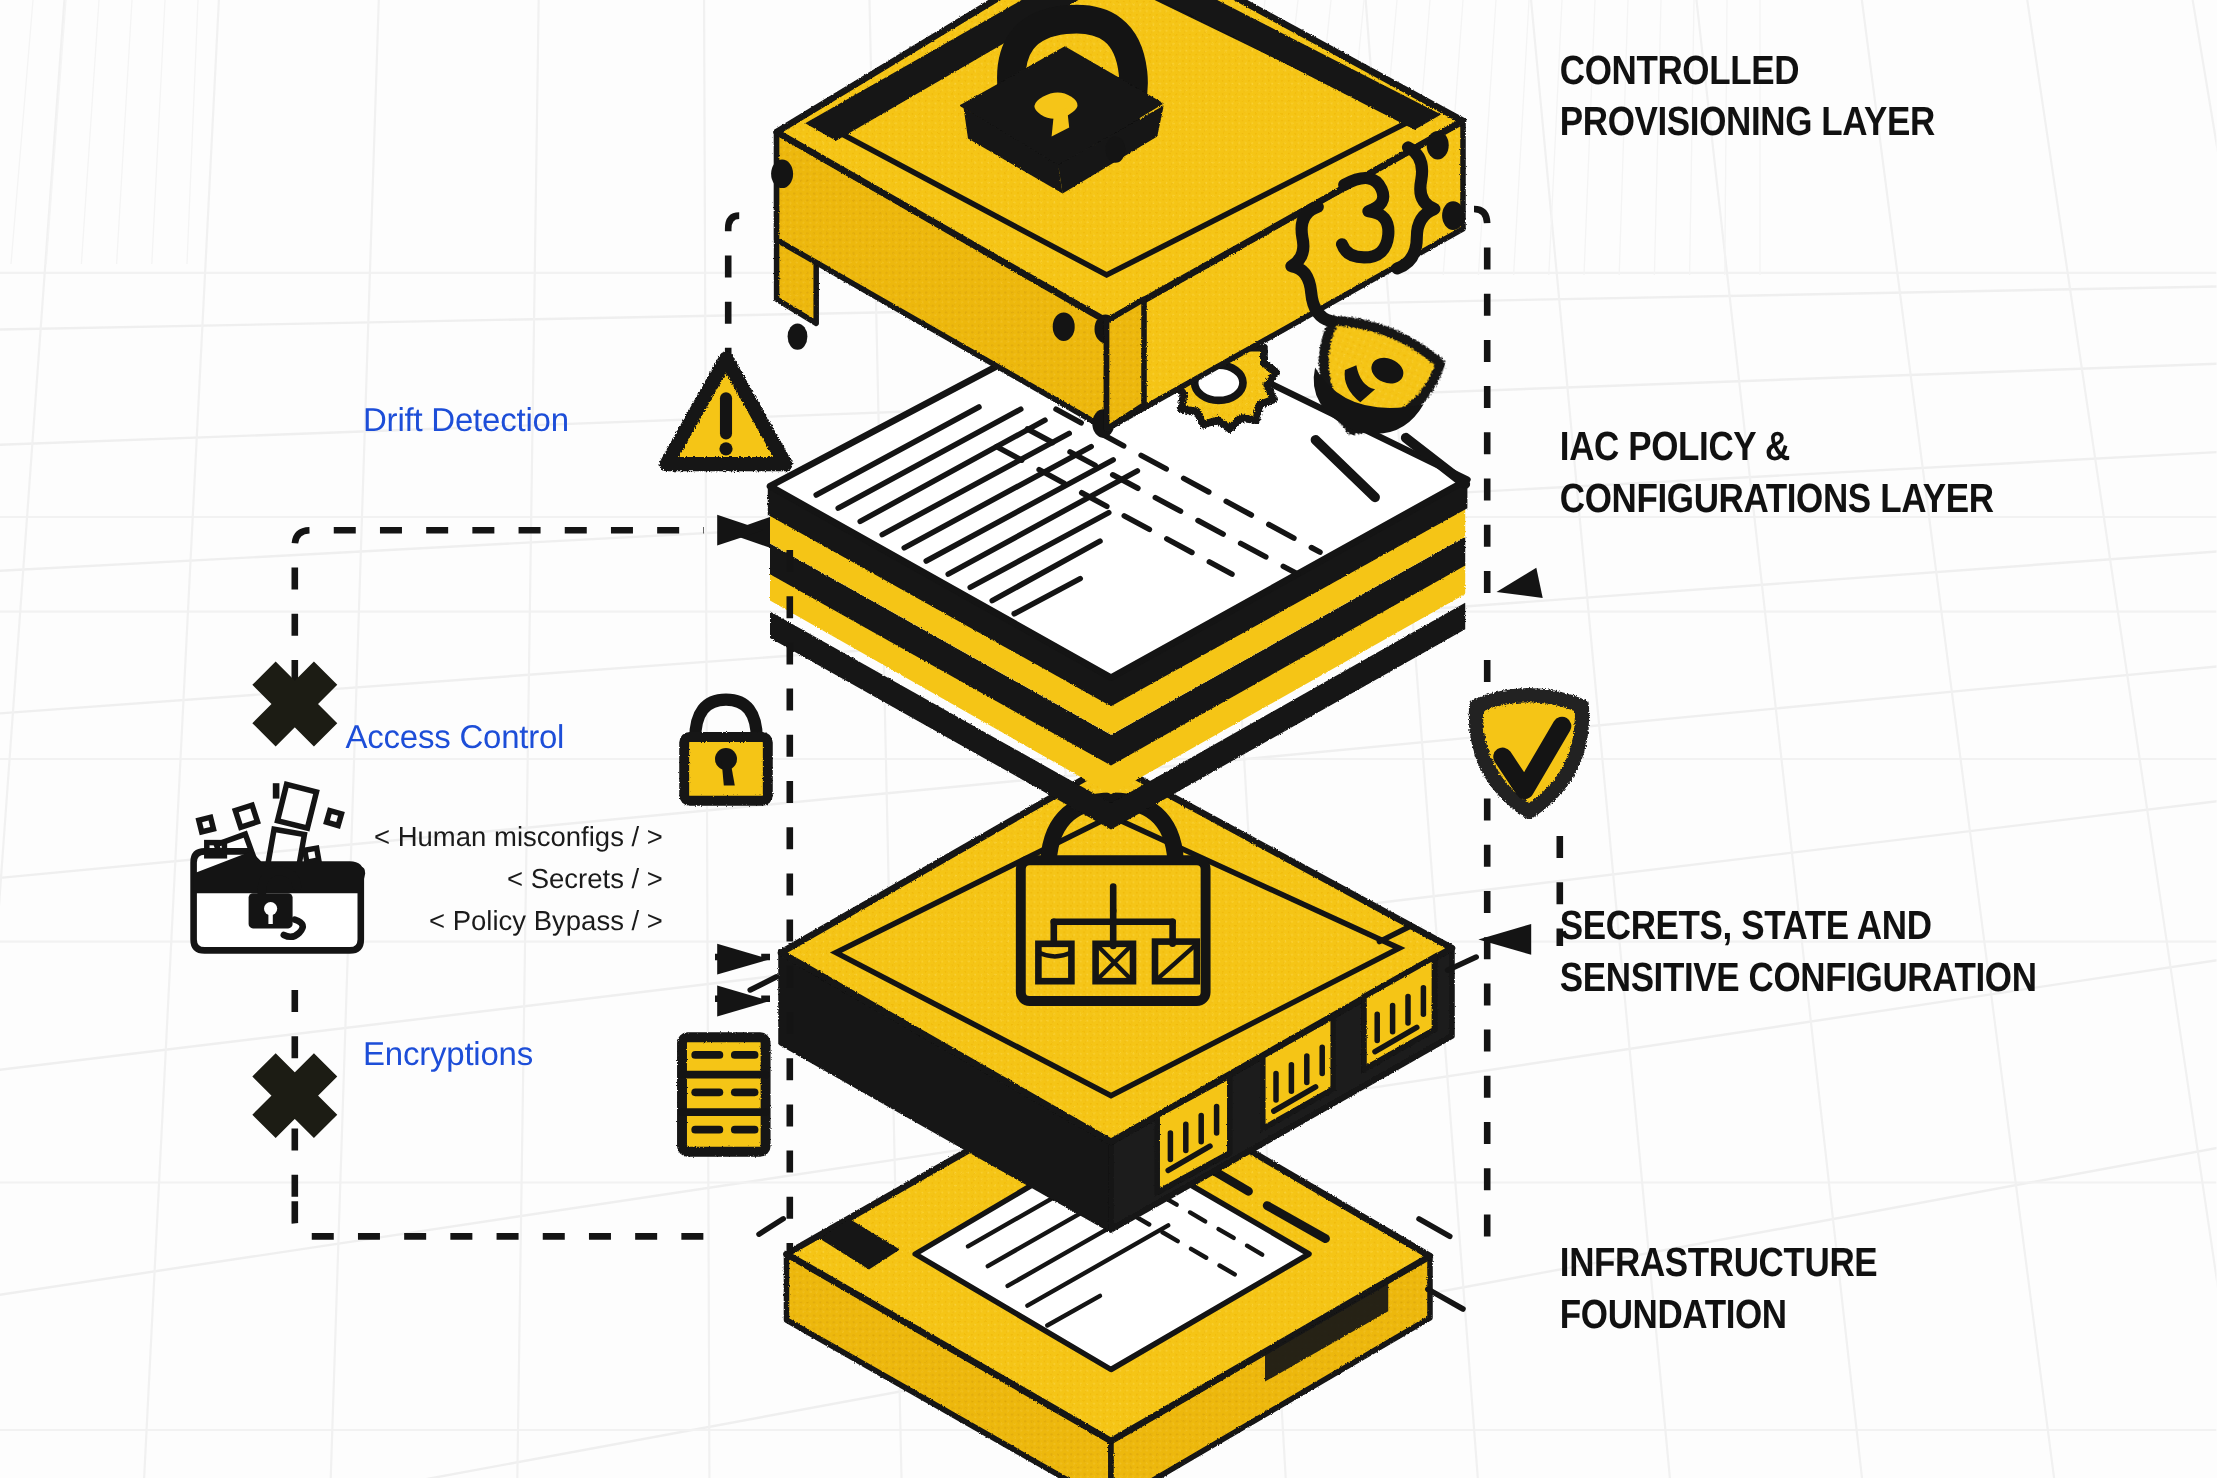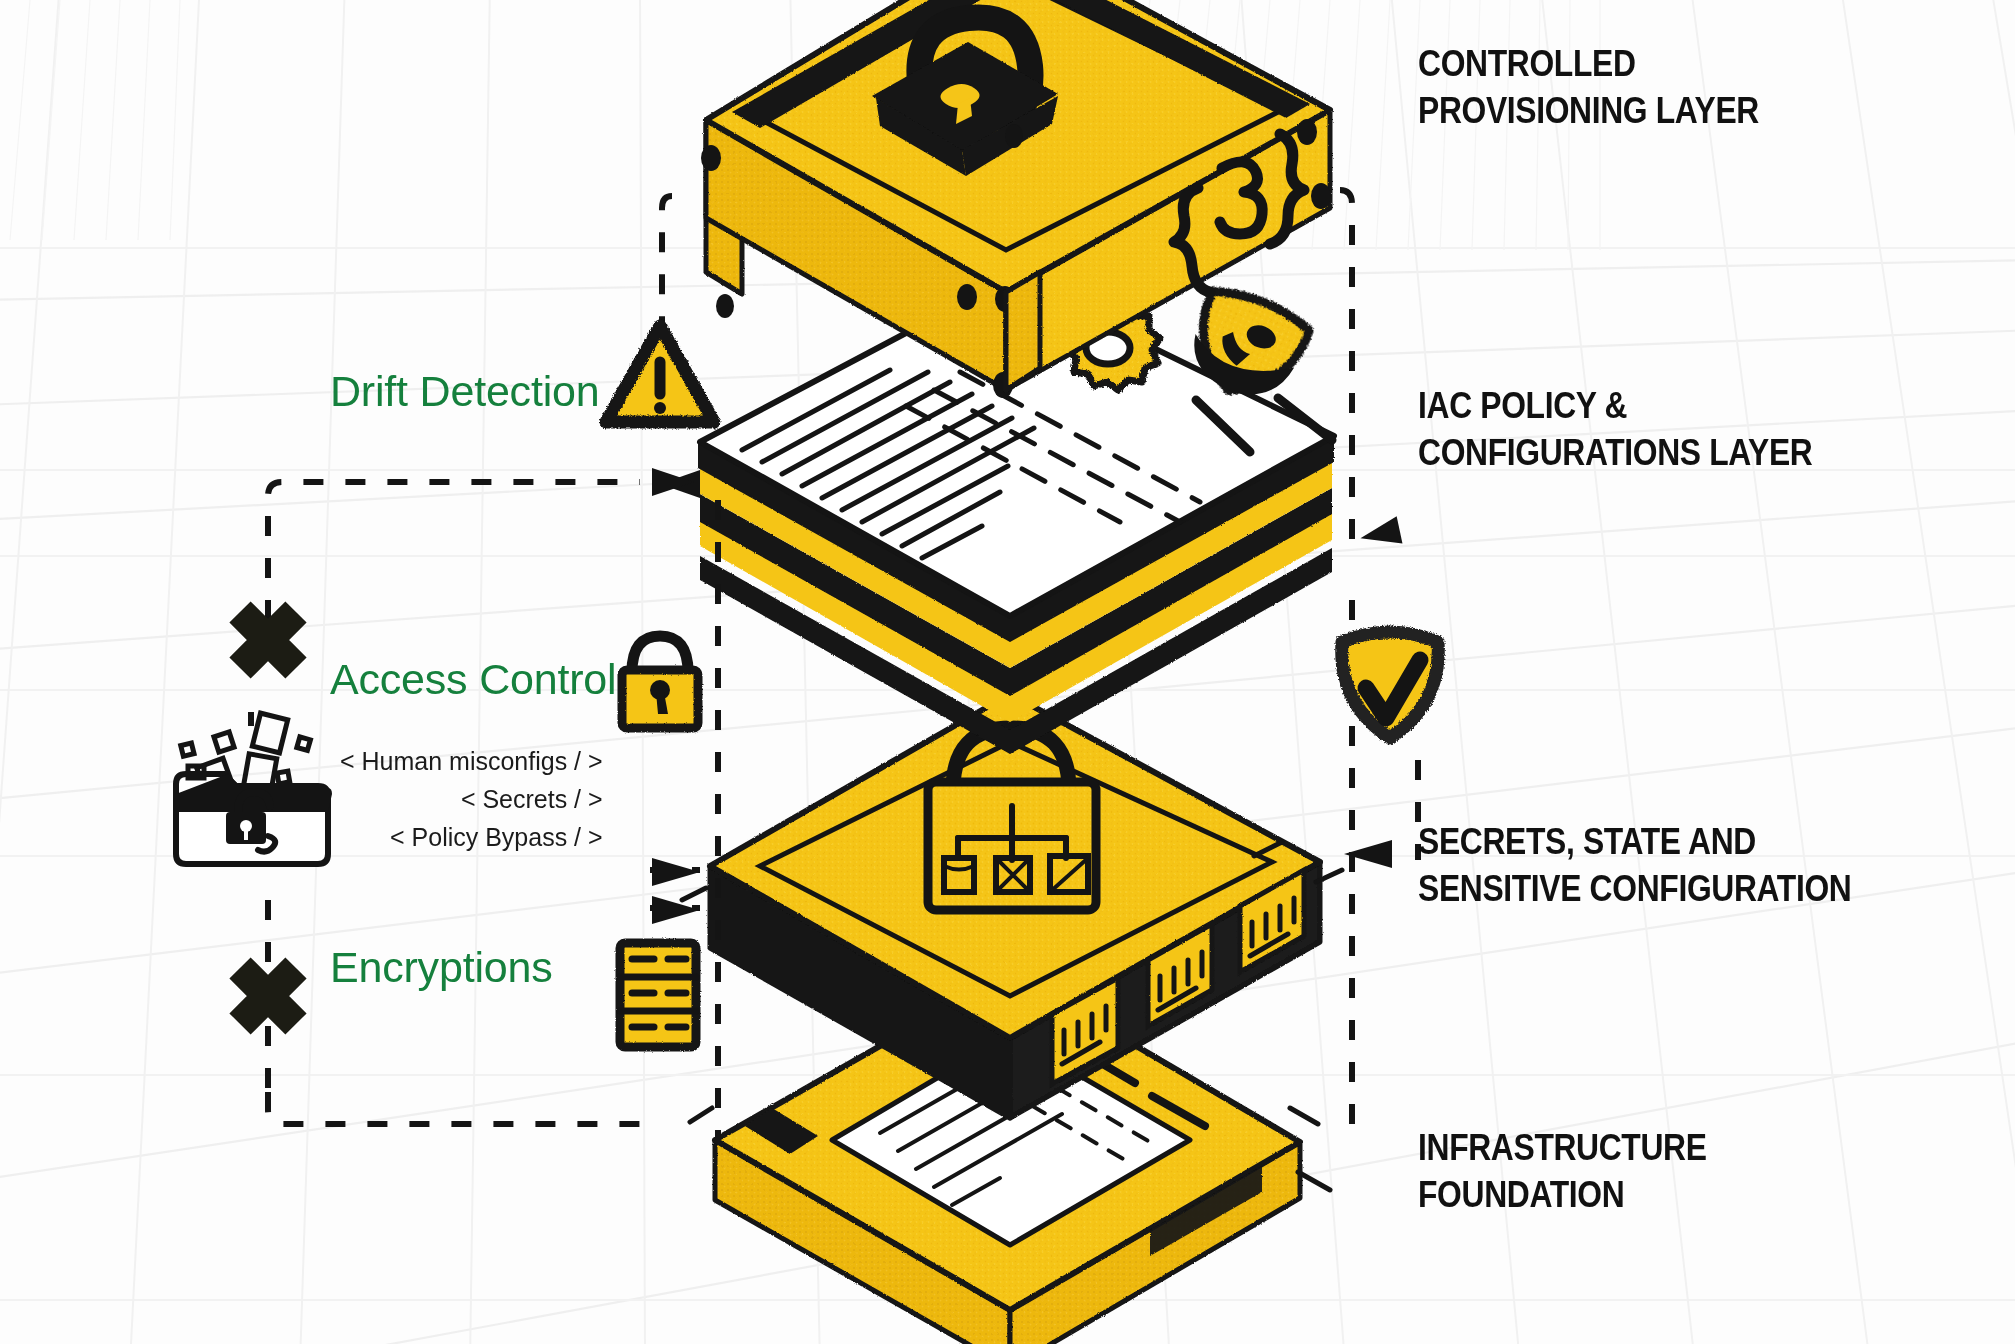--- a/index.html
+++ b/index.html
@@ -23,23 +23,23 @@
     letter-spacing:-0.4px;
     color:#111111;
     text-transform:uppercase;
     transform:scaleX(0.86);
     transform-origin:left center;
     white-space:nowrap;
   }
   .side-label{
     position:absolute;
     font-family:"Liberation Sans", sans-serif;
-    font-size:43px;
+    font-size:30px;
     line-height:1.38;
-    color:#15803d;
+    color:#1d4ed8;
     letter-spacing:-0.2px;
   }
   .side-label.right{white-space:nowrap;}
   .code-line{
     position:absolute;
     font-family:"Liberation Sans", sans-serif;
     font-size:25px;
     line-height:1.52;
     color:#1b1b1b;
     white-space:nowrap;
@@ -452,21 +452,21 @@
     <div>SENSITIVE CONFIGURATION</div>
   </div>
 
   <div class="layer-title" style="left:1418px;top:1124px;">
     <div>INFRASTRUCTURE</div>
     <div>FOUNDATION</div>
   </div>
 
   <div class="side-label" style="left:330px;top:362px;">Drift Detection</div>
 
-  <div class="side-label" style="left:330px;top:650px;">Access Control</div>
+  <div class="side-label" style="left:314px;top:650px;">Access Control</div>
 
   <div class="codes" style="left:340px;top:742px;">
     <span class="code-line">&lt; Human misconfigs / &gt;</span>
     <span class="code-line" style="margin-left:14px;">&lt; Secrets / &gt;</span>
     <span class="code-line" style="margin-left:0px;">&lt; Policy Bypass / &gt;</span>
   </div>
 
   <div class="side-label" style="left:330px;top:938px;width:250px;">
     <div>Encryptions</div>
   </div>

